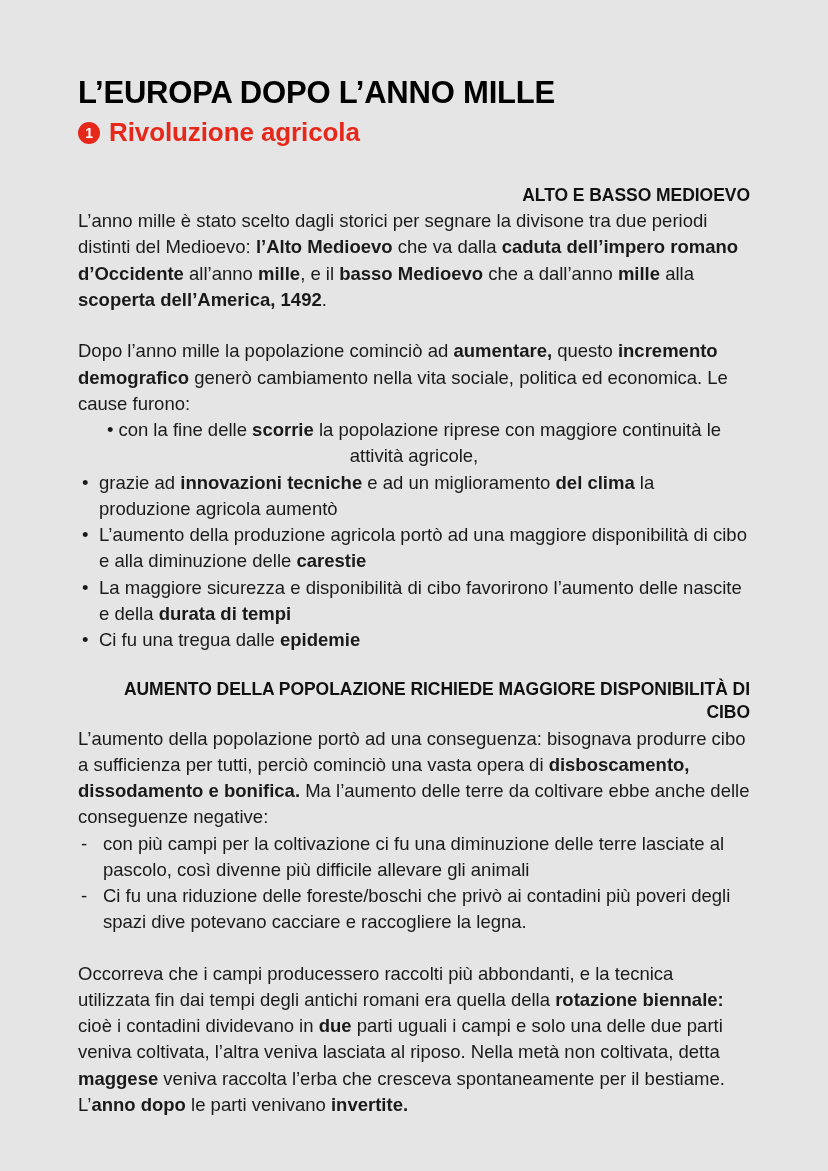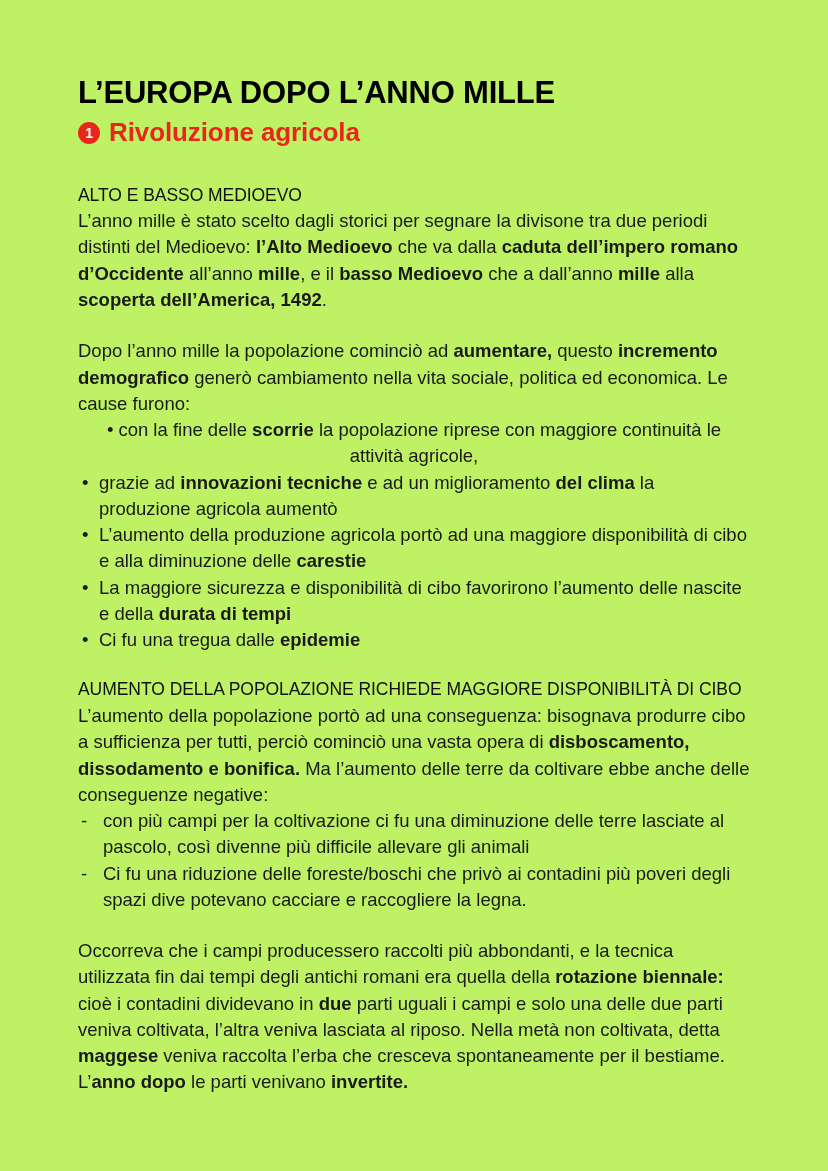--- a/index.html
+++ b/index.html
@@ -15,21 +15,21 @@
     color: #1a1a1a;
     -webkit-font-smoothing: antialiased;
     overflow: hidden;
   }
 
   .page {
     width: 828px;
     height: 1171px;
     box-sizing: border-box;
     padding: 76px 78px 11px 78px;
-    background: #bef264;
+    background: #e5e5e5;
     position: relative;
   }
 
   
   .doc-title {
     font-size: 31px;
     font-weight: bold;
     letter-spacing: -0.2px;
     line-height: 1.12;
     margin: 0 0 7px 0;
@@ -61,25 +61,26 @@
     flex: 0 0 auto;
     font-family: "Liberation Sans", sans-serif;
   }
 
   
   .section { margin-bottom: 25px; }
   .section:last-child { margin-bottom: 0; }
 
   .sec-heading {
     font-size: 17.5px;
-    font-weight: normal;
+    font-weight: bold;
     line-height: 1.29;
     margin: 2px 0 2px 0;
     color: #111111;
     letter-spacing: -0.05px;
+    text-align: right;
   }
 
   .para {
     font-size: 18.5px;
     line-height: 1.42;
     margin: 0;
     color: #1a1a1a;
     max-width: 672px;
   }
 

